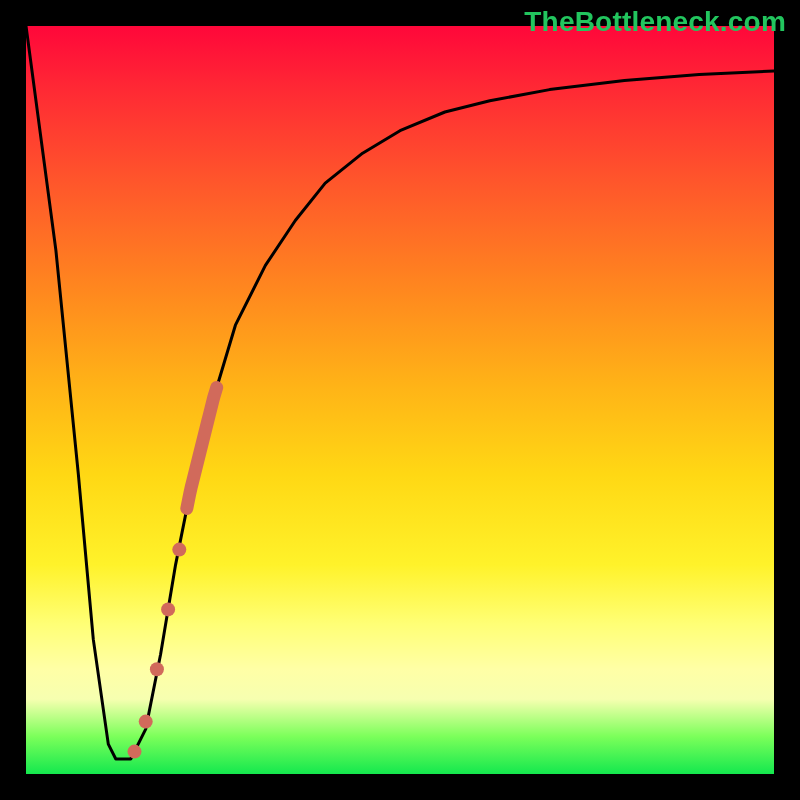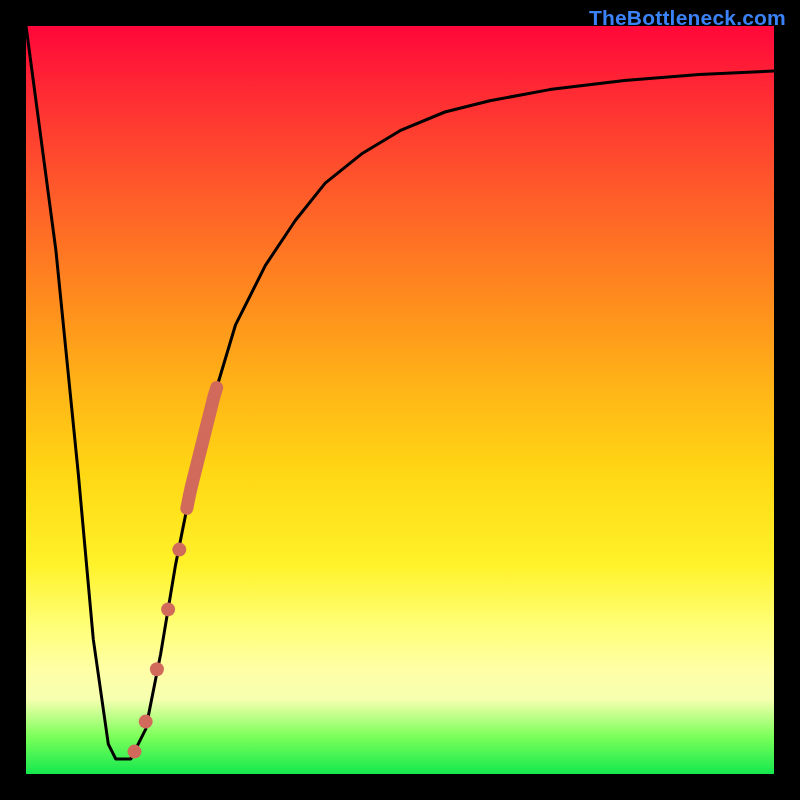--- a/index.html
+++ b/index.html
@@ -35,23 +35,23 @@
       #ffffa6 86%,
       #f6ffb0 90%,
       #7bff5a 95%,
       #14e84e 100%
     );
   }
   .watermark {
     position: absolute;
     top: 6px;
     right: 14px;
-    font-size: 21px;
+    font-size: 28px;
     font-weight: 600;
-    color: #3b82f6;
+    color: #22c55e;
     letter-spacing: 0.2px;
   }
   svg.overlay {
     position: absolute;
     inset: 0;
     width: 748px;
     height: 748px;
   }
 </style>
 </head>

